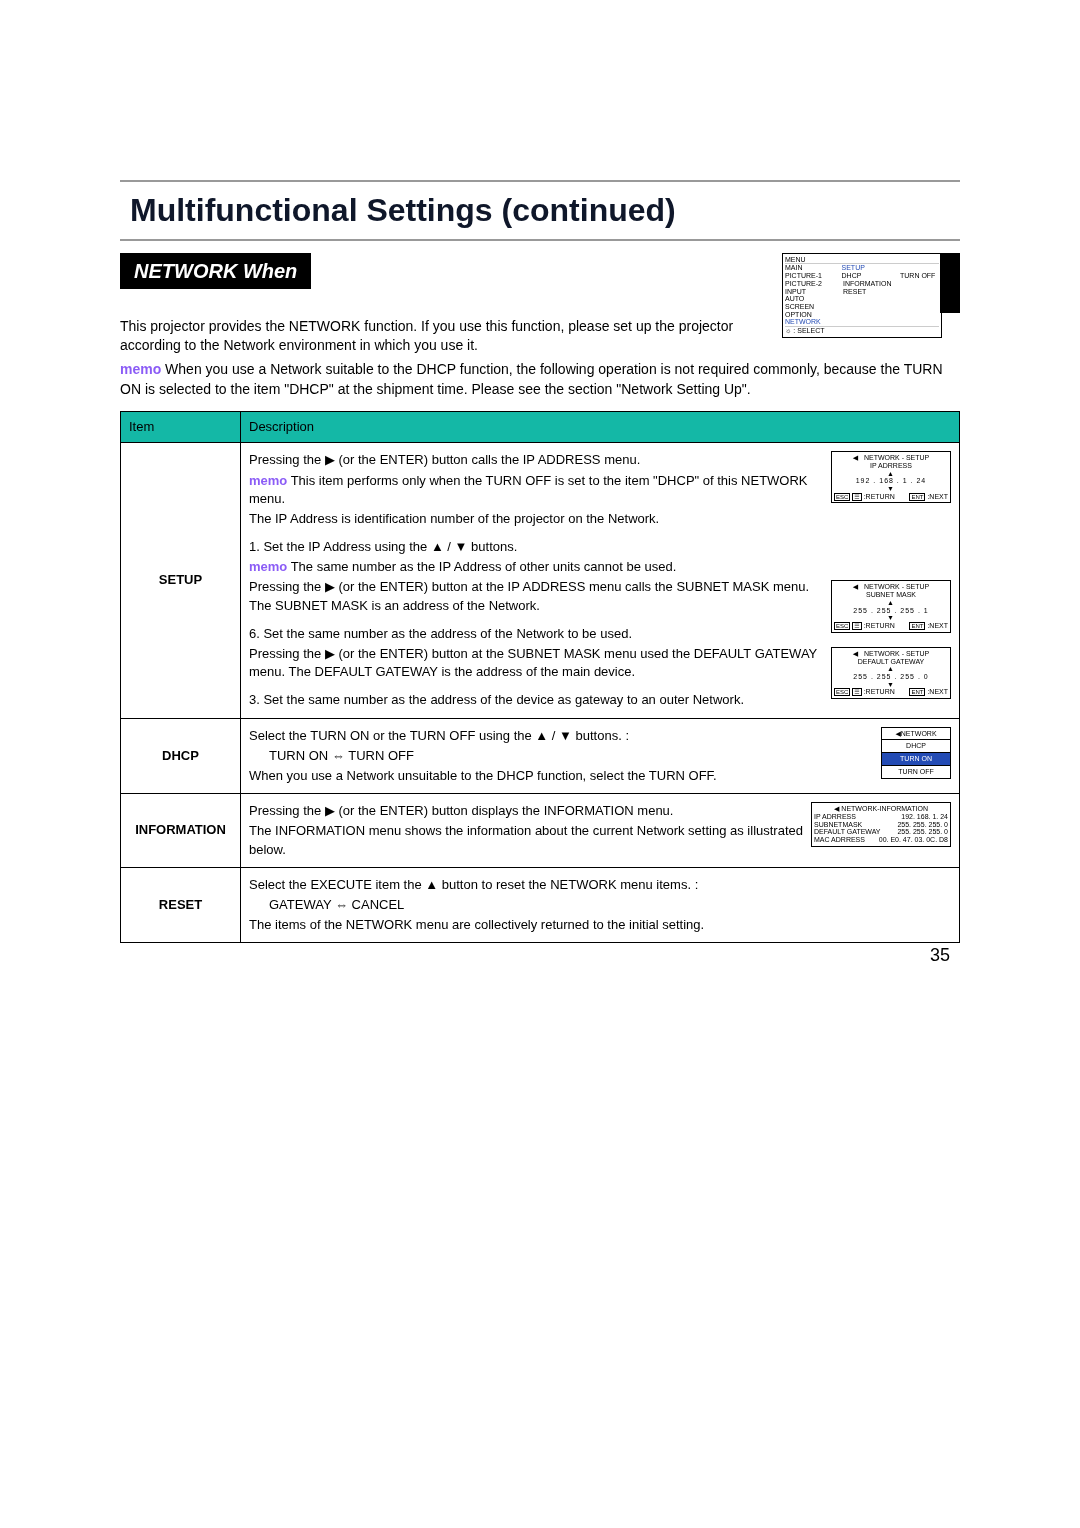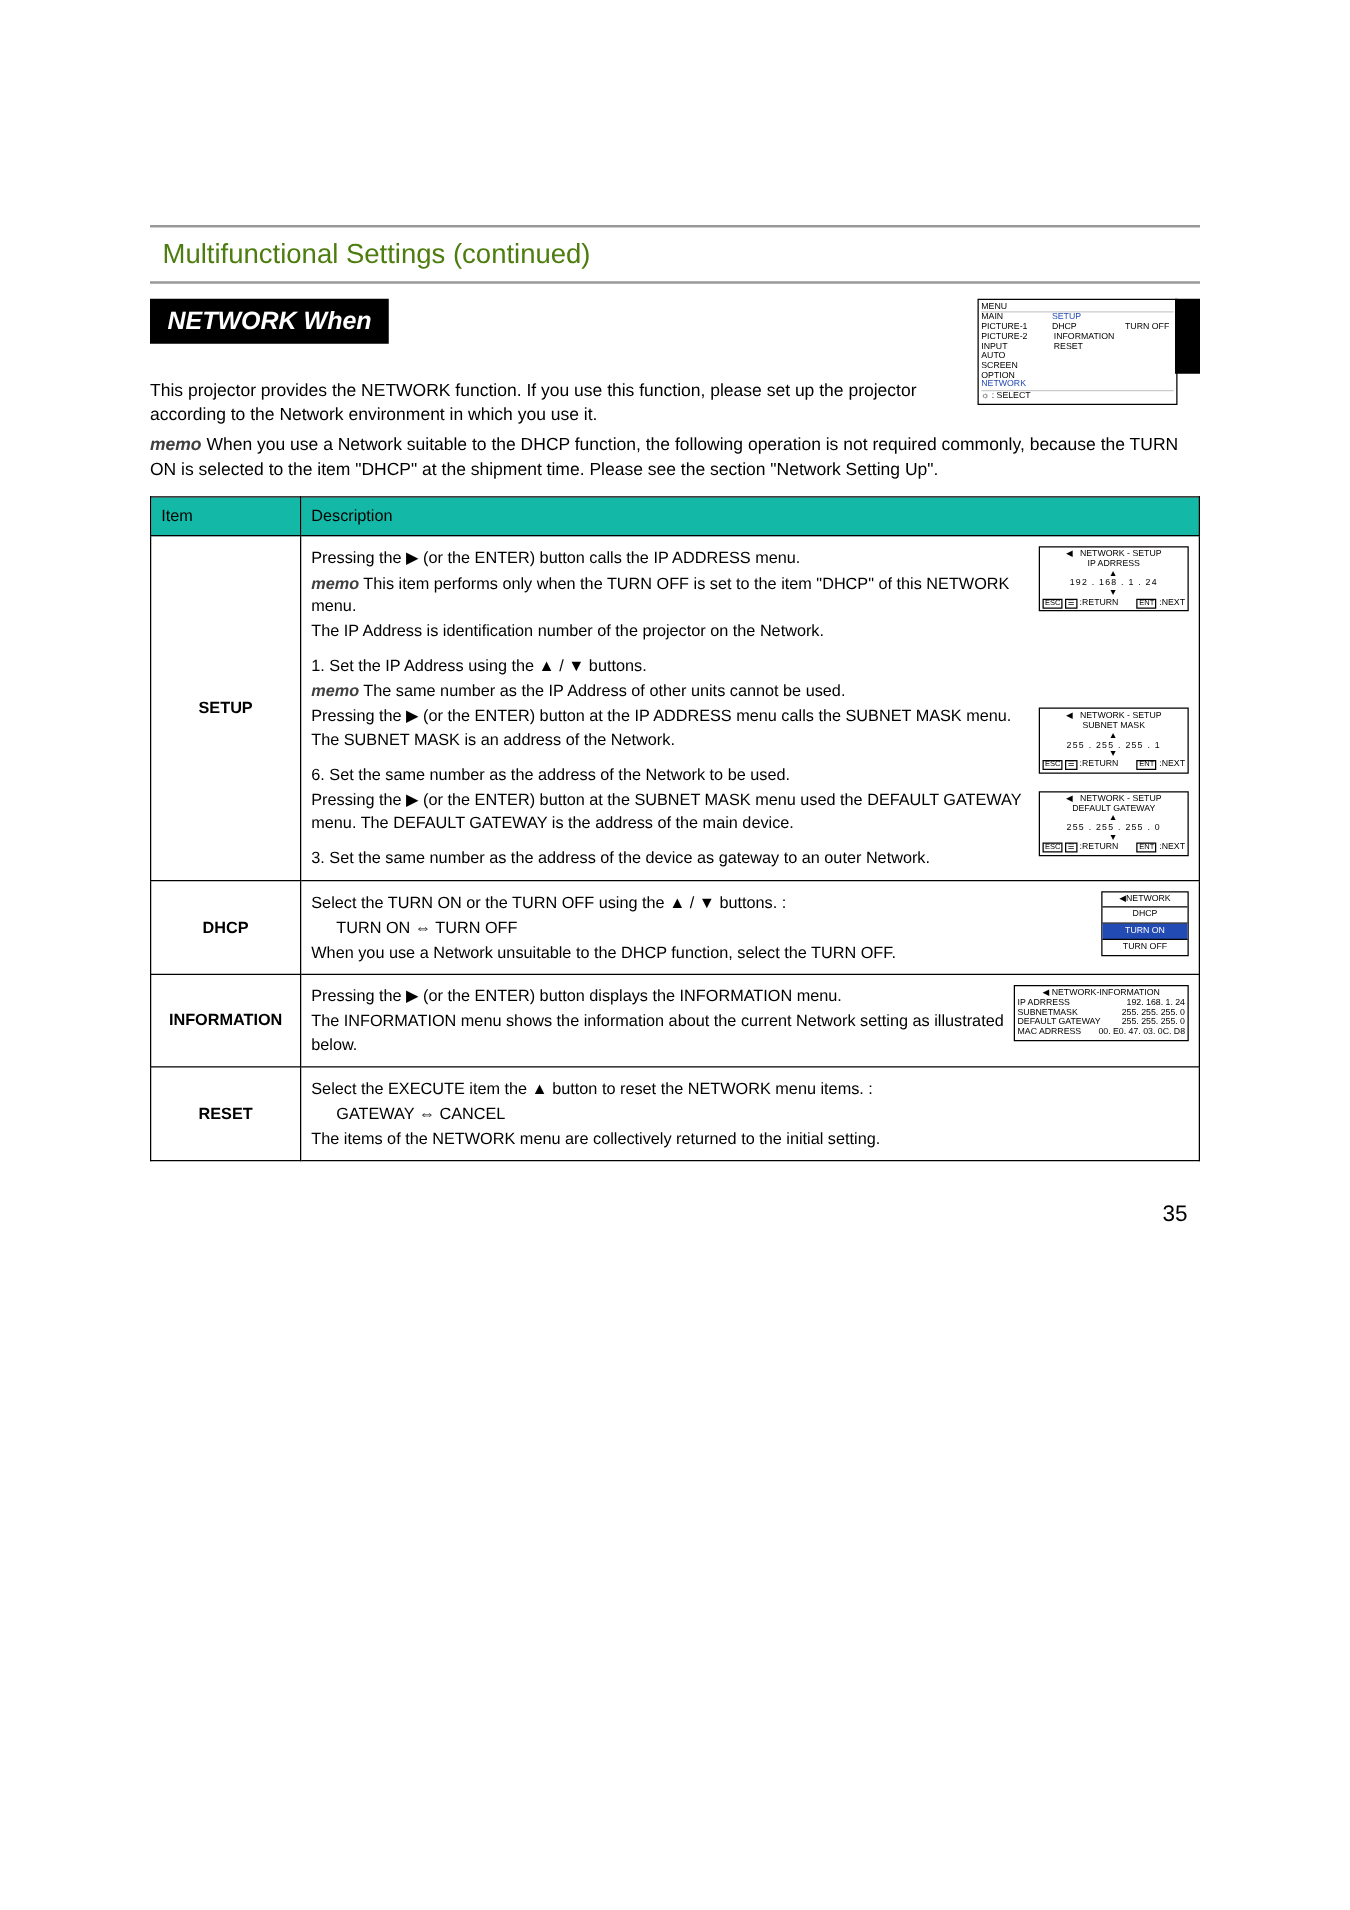--- a/index.html
+++ b/index.html
@@ -14,44 +14,43 @@
       color: #000;
     }
     .title-bar {
       background: #fff;
       border-top: 2px solid #999;
       border-bottom: 2px solid #999;
       padding: 6px 10px;
       margin-bottom: 12px;
     }
     .title-bar h1 {
-      font-size: 22px;
-      font-weight: normal;
-      color: #4d7c0f;
+      font-size: 32px;
+      font-weight: bold;
+      color: #0f172a;
     }
     .menu-header-row {
       display: flex;
       align-items: flex-start;
       gap: 16px;
     }
     .menu-label {
       background: #000;
       color: #fff;
       font-weight: bold;
       font-style: italic;
       font-size: 20px;
       padding: 4px 14px;
       display: inline-block;
       margin-bottom: 10px;
     }
     .intro-block { flex: 1; }
     .intro-text { margin-top: 18px; }
     .memo-word {
-      color: #404040;
-      font-style: italic;
+      color: #8b5cf6;
       font-weight: bold;
     }
     .side-tab {
       width: 20px;
       height: 60px;
       background: #000;
       position: relative;
       margin-left: -2px;
       flex-shrink: 0;
     }
@@ -103,21 +102,20 @@
     td.item {
       font-weight: bold;
       text-align: center;
       width: 120px;
     }
     .desc p { margin: 2px 0; }
     .arrow { font-family: sans-serif; }
     .page-num {
       text-align: right;
       font-size: 18px;
-      margin-top: 30px;
       padding-right: 10px;
     }
     .clearfix::after { content: ""; display: table; clear: both; }
   </style>
 </head>
 <body>
 
 <div class="title-bar">
   <h1>Multifunctional Settings (continued)</h1>
 </div>

